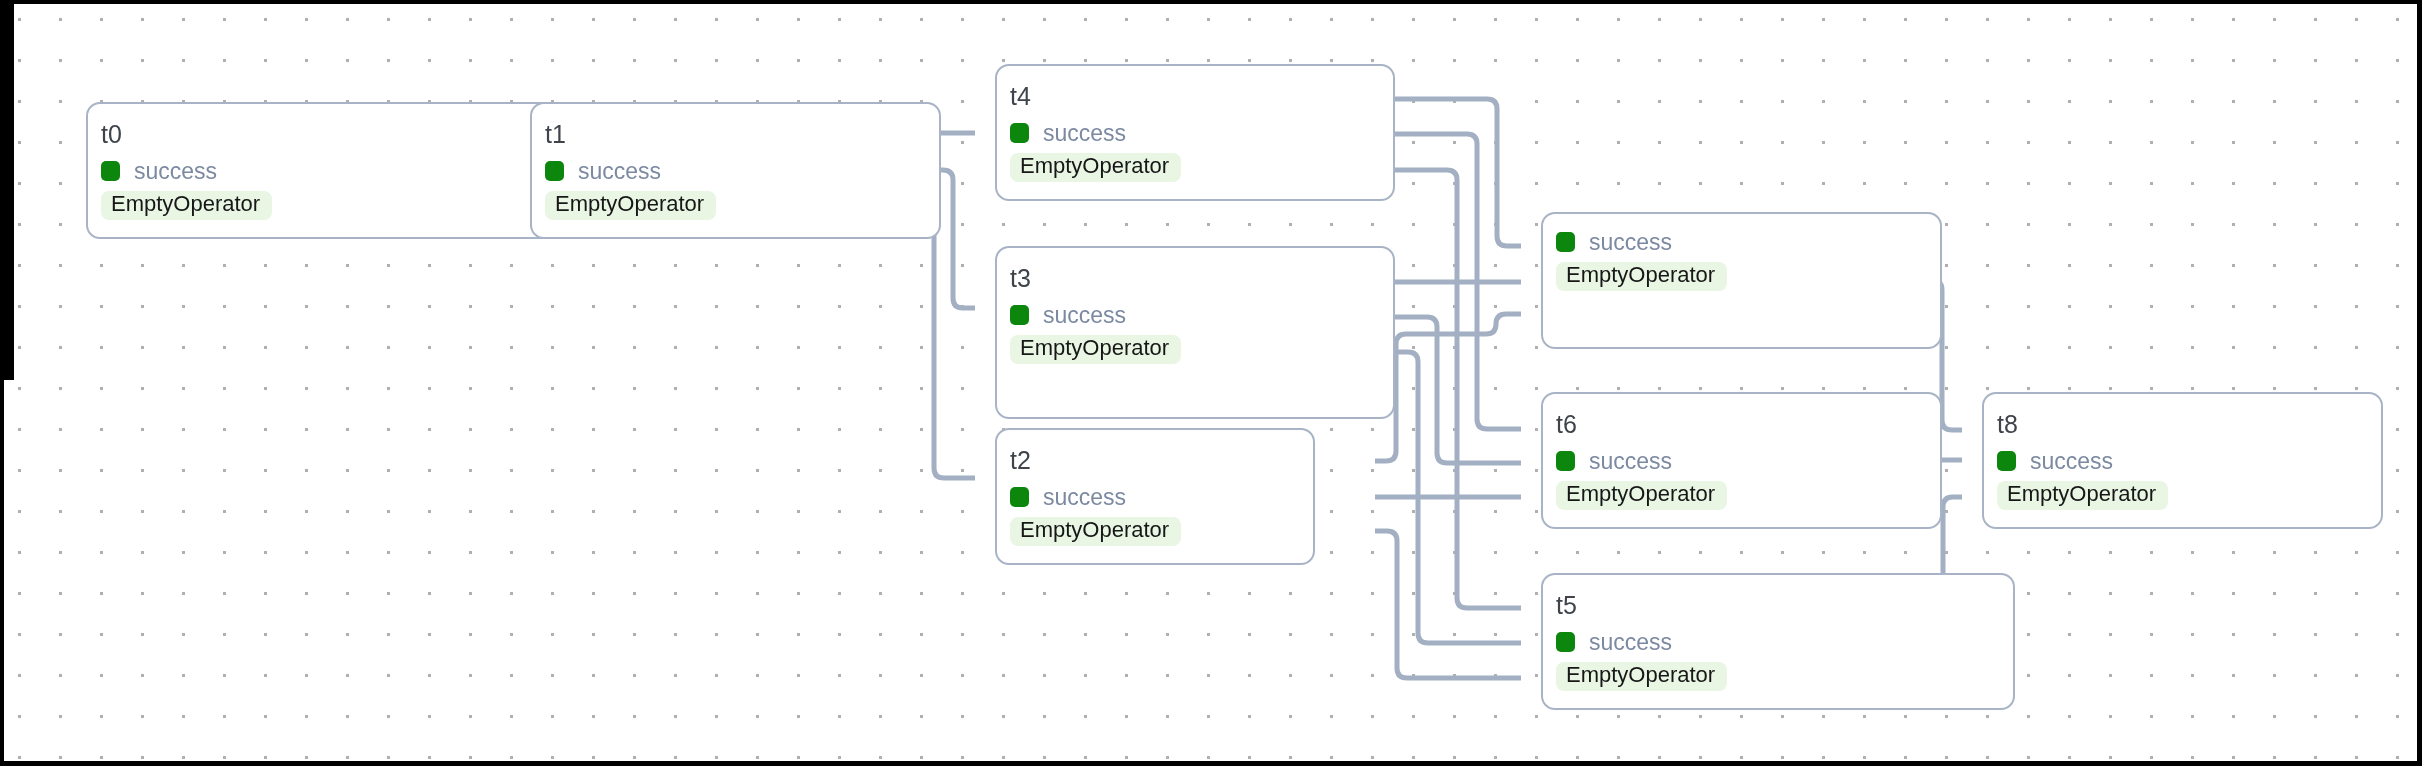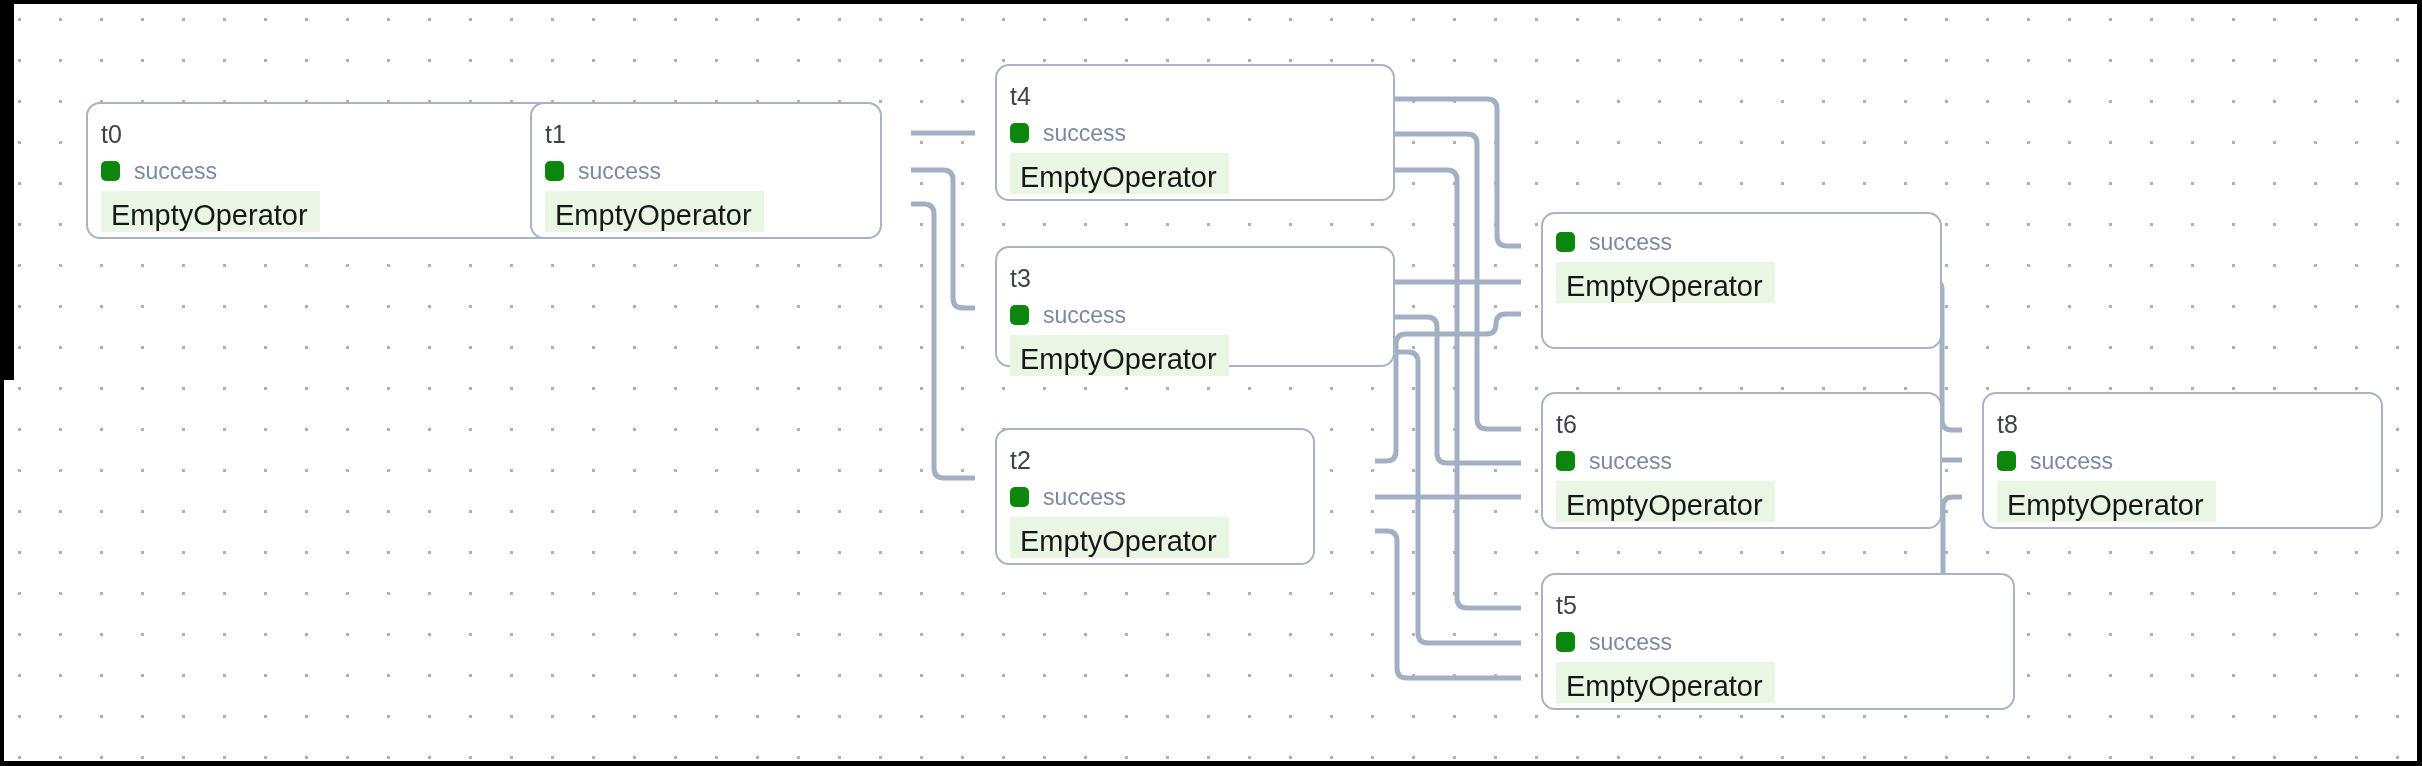--- a/index.html
+++ b/index.html
@@ -9,22 +9,22 @@
           background-image:radial-gradient(circle,#b0b0b0 1.6px,rgba(255,255,255,0) 1.8px);
           background-size:41px 41px;background-position:36px 36px;}
   #edge-layer{position:absolute;left:0;top:0;width:2422px;height:766px;z-index:2;}
   #node-layer{position:absolute;left:0;top:0;width:2422px;height:766px;z-index:3;}
   .node{position:absolute;box-sizing:border-box;background:#ffffff;border:2px solid #a8b4c6;
         border-radius:14px;padding:16px 14px 0 13px;cursor:pointer;margin-left:20px;}
   .node-title{font-size:25px;line-height:29px;color:#3f444b;font-weight:500;margin-bottom:10px;}
   .status-row{display:flex;align-items:center;height:24px;margin-bottom:8px;}
   .status-icon{display:inline-block;width:19px;height:20px;border-radius:5px;margin-right:14px;flex:0 0 auto;}
   .status-text{font-size:23px;line-height:24px;}
-  .op-pill{display:inline-block;font-size:29px;line-height:25px;padding:12px 12px 4px 10px;
-           border-radius:0;color:#171717;}
+  .op-pill{display:inline-block;font-size:22px;line-height:25px;padding:0 12px 4px 10px;
+           border-radius:8px;color:#171717;}
   #left-scrollbar{position:absolute;left:0;top:0;width:14px;height:380px;background:#000;z-index:5;cursor:pointer;}
 </style>
 </head>
 <body>
 
 <div id="frame">
   <div id="canvas"></div>
   <svg id="edge-layer" viewBox="0 0 2422 766" xmlns="http://www.w3.org/2000/svg">
       <path d="M 468 170 L 510 170" fill="none" stroke="#a3afc2" stroke-width="5"></path>
       <path d="M 911 133 L 975 133" fill="none" stroke="#a3afc2" stroke-width="5"></path>
@@ -41,29 +41,29 @@
       <path d="M 1375 531 L 1387 531 Q 1397 531 1397 541 L 1397 668 Q 1397 678 1407 678 L 1521 678" fill="none" stroke="#a3afc2" stroke-width="5"></path>
       <path d="M 1922 280 L 1932 280 Q 1942 280 1942 290 L 1942 420 Q 1942 430 1952 430 L 1962 430" fill="none" stroke="#a3afc2" stroke-width="5"></path>
       <path d="M 1922 460 L 1962 460" fill="none" stroke="#a3afc2" stroke-width="5"></path>
       <path d="M 1922 643 L 1933 643 Q 1943 643 1943 633 L 1943 507 Q 1943 497 1952.5 497 L 1962 497" fill="none" stroke="#a3afc2" stroke-width="5"></path>
     </svg>
   <div id="node-layer">
       <div class="node" style="left: 66px; top: 102px; width: 474px; height: 137px; border-color: rgb(168, 180, 198);"><div class="node-title" style="color: rgb(63, 68, 75);">t0</div><div class="status-row">
           <span class="status-icon" style="background: rgb(13, 134, 13);"></span>
           <span class="status-text" style="color: rgb(123, 137, 161);">success</span>
         </div><div class="op-pill" style="background: rgb(233, 246, 228);">EmptyOperator</div></div>
-      <div class="node" style="left: 510px; top: 102px; width: 352px; height: 137px; border-color: rgb(168, 180, 198);"><div class="node-title" style="color: rgb(63, 68, 75);">t1</div><div class="status-row">
+      <div class="node" style="left: 510px; top: 102px; width: 411px; height: 137px; border-color: rgb(168, 180, 198);"><div class="node-title" style="color: rgb(63, 68, 75);">t1</div><div class="status-row">
           <span class="status-icon" style="background: rgb(13, 134, 13);"></span>
           <span class="status-text" style="color: rgb(123, 137, 161);">success</span>
         </div><div class="op-pill" style="background: rgb(233, 246, 228);">EmptyOperator</div></div>
       <div class="node" style="left: 975px; top: 64px; width: 400px; height: 137px; border-color: rgb(168, 180, 198);"><div class="node-title" style="color: rgb(63, 68, 75);">t4</div><div class="status-row">
           <span class="status-icon" style="background: rgb(13, 134, 13);"></span>
           <span class="status-text" style="color: rgb(123, 137, 161);">success</span>
         </div><div class="op-pill" style="background: rgb(233, 246, 228);">EmptyOperator</div></div>
-      <div class="node" style="left: 975px; top: 246px; width: 400px; height: 121px; border-color: rgb(168, 180, 198);"><div class="node-title" style="color: rgb(63, 68, 75);">t3</div><div class="status-row">
+      <div class="node" style="left: 975px; top: 246px; width: 400px; height: 173px; border-color: rgb(168, 180, 198);"><div class="node-title" style="color: rgb(63, 68, 75);">t3</div><div class="status-row">
           <span class="status-icon" style="background: rgb(13, 134, 13);"></span>
           <span class="status-text" style="color: rgb(123, 137, 161);">success</span>
         </div><div class="op-pill" style="background: rgb(233, 246, 228);">EmptyOperator</div></div>
       <div class="node" style="left: 975px; top: 428px; width: 320px; height: 137px; border-color: rgb(168, 180, 198);"><div class="node-title" style="color: rgb(63, 68, 75);">t2</div><div class="status-row">
           <span class="status-icon" style="background: rgb(13, 134, 13);"></span>
           <span class="status-text" style="color: rgb(123, 137, 161);">success</span>
         </div><div class="op-pill" style="background: rgb(233, 246, 228);">EmptyOperator</div></div>
       <div class="node" style="left: 1521px; top: 212px; width: 401px; height: 137px; border-color: rgb(168, 180, 198);"><div class="status-row">
           <span class="status-icon" style="background: rgb(13, 134, 13);"></span>
           <span class="status-text" style="color: rgb(123, 137, 161);">success</span>

